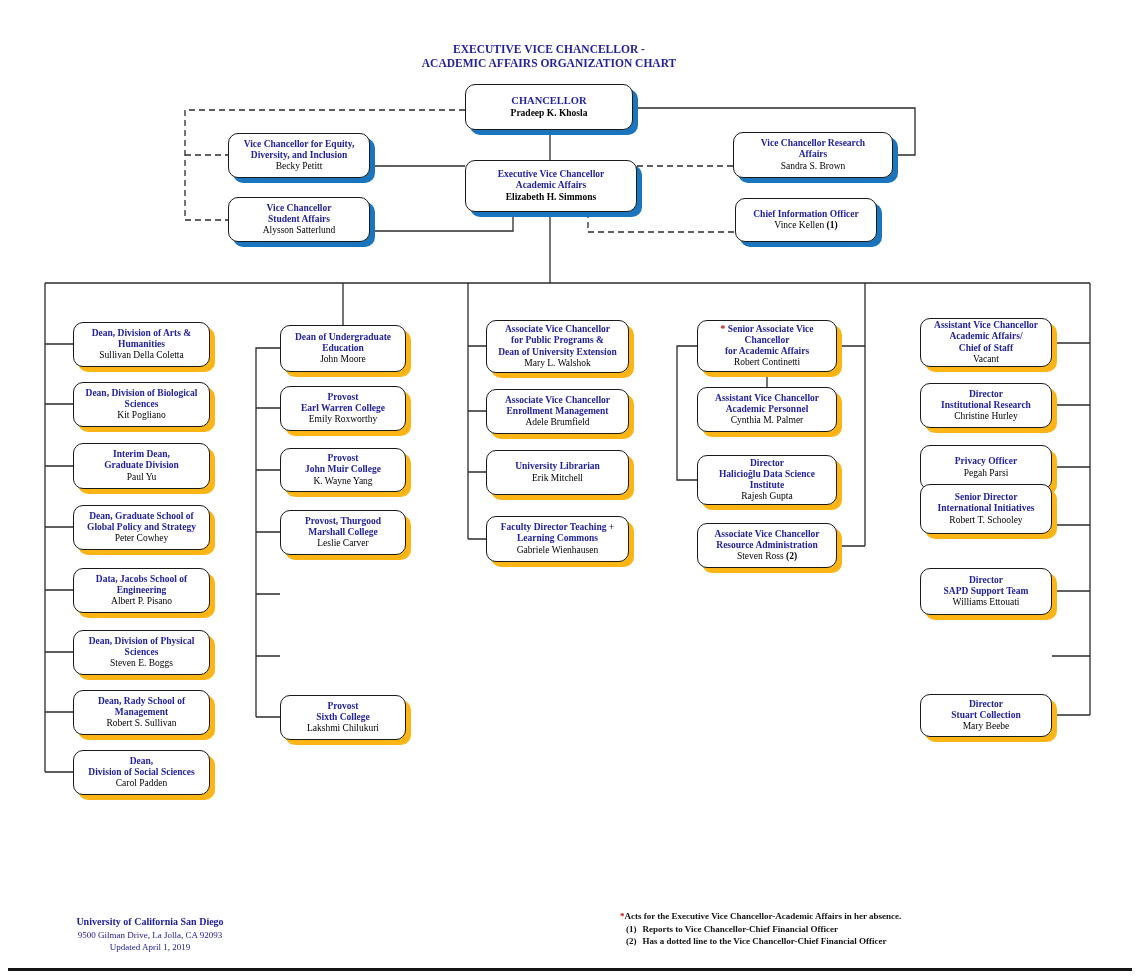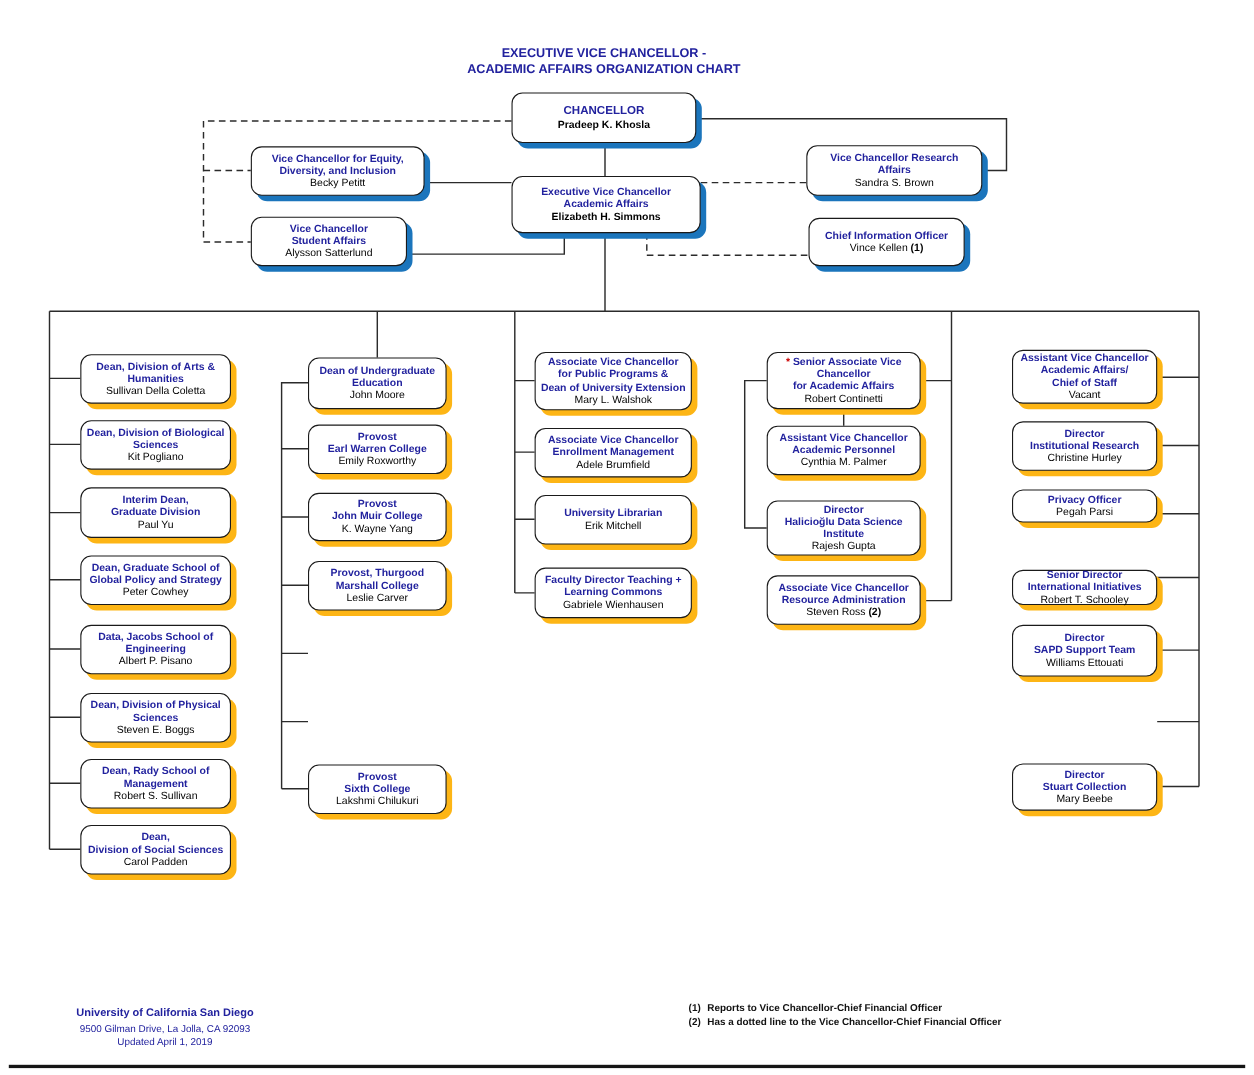--- a/index.html
+++ b/index.html
@@ -1,17 +1,17 @@
 <!DOCTYPE html>
 <html style="--heading: #22229E; --shadow_blue: #1B75BC; --shadow_yellow: #FDB515; --accent_red: #CC0000; --line: #2B2B2B;"><head>
 <meta charset="utf-8">
 <style>
   html,body{margin:0;padding:0;background:#fff;}
   .canvas{position:relative;width:1140px;height:977px;background:#fff;overflow:hidden;
-          font-family:Liberation Sans, sans-serif;}
+          font-family:Liberation Serif, serif;}
   svg.wires{position:absolute;left:0;top:0;width:1140px;height:977px;}
   .ln{fill:none;stroke:var(--line,#2b2b2b);stroke-width:1.3;}
   .dash{stroke-dasharray:6 4;}
 
   .chart-title{position:absolute;left:379px;top:42px;width:340px;text-align:center;
     font-size:11.5px;font-weight:bold;color:var(--heading,#22229E);white-space:pre-line;line-height:1.25;}
 
   .bx{position:absolute;background:#fff;border:1.4px solid #1a1a1a;border-radius:10px;
       display:flex;flex-direction:column;align-items:center;justify-content:center;
       text-align:center;font-size:9.5px;line-height:1.18;padding:2px 3px;box-sizing:border-box;}
@@ -63,21 +63,21 @@
     <path class="ln dash" d="M588 212 V232 H735"></path>
   </svg>
 
   <div class="chart-title">EXECUTIVE VICE CHANCELLOR -
 ACADEMIC AFFAIRS ORGANIZATION CHART</div>
 
   <div class="bx bs bn" style="left:465px;top:84px;width:168px;height:46px">
     <div class="t big">CHANCELLOR</div>
     <div class="n">Pradeep K. Khosla</div>
   </div>
-  <div class="bx bs" style="left:228px;top:133px;width:158px;height:45px">
+  <div class="bx bs" style="left:228px;top:133px;width:142px;height:45px">
     <div class="t">Vice Chancellor for Equity,
 Diversity, and Inclusion</div>
     <div class="n">Becky Petitt</div>
   </div>
   <div class="bx bs" style="left:228px;top:197px;width:142px;height:45px">
     <div class="t">Vice Chancellor
 Student Affairs</div>
     <div class="n">Alysson Satterlund</div>
   </div>
   <div class="bx bs bn" style="left:465px;top:160px;width:172px;height:52px">
@@ -210,25 +210,25 @@
     <div class="t">Assistant Vice Chancellor
 Academic Affairs/
 Chief of Staff</div>
     <div class="n">Vacant</div>
   </div>
   <div class="bx ys col5" style="top:383px;height:45px">
     <div class="t">Director
 Institutional Research</div>
     <div class="n">Christine Hurley</div>
   </div>
-  <div class="bx ys col5" style="top:445px;height:30px">
+  <div class="bx ys col5" style="top:445px;height:45px">
     <div class="t">Privacy Officer</div>
     <div class="n">Pegah Parsi</div>
   </div>
-  <div class="bx ys col5" style="top:518px;height:32px">
+  <div class="bx ys col5" style="top:484px;height:50px">
     <div class="t">Senior Director
 International Initiatives</div>
     <div class="n">Robert T. Schooley</div>
   </div>
   <div class="bx ys col5" style="top:568px;height:47px">
     <div class="t">Director
 SAPD Support Team</div>
     <div class="n">Williams Ettouati</div>
   </div>
   <div class="bx ys col5" style="top:694px;height:43px">
@@ -237,18 +237,19 @@
     <div class="n">Mary Beebe</div>
   </div>
 
   <div class="footer-left">
     <div class="fl1">University of California San Diego</div>
     <div class="fl2">9500 Gilman Drive, La Jolla, CA 92093</div>
     <div class="fl2">Updated April 1, 2019</div>
   </div>
 
   <div class="footnotes">
+    <div class="fnl"><span class="star">*</span><span>Acts for the Executive Vice Chancellor-Academic Affairs in her absence.</span></div>
     <div class="fnl ind"><span class="fm">(1)</span><span>Reports to Vice Chancellor-Chief Financial Officer</span></div>
     <div class="fnl ind"><span class="fm">(2)</span><span>Has a dotted line to the Vice Chancellor-Chief Financial Officer</span></div>
   </div>
 
   <div class="bottom-rule"></div>
 </div>
 
 </body></html>

